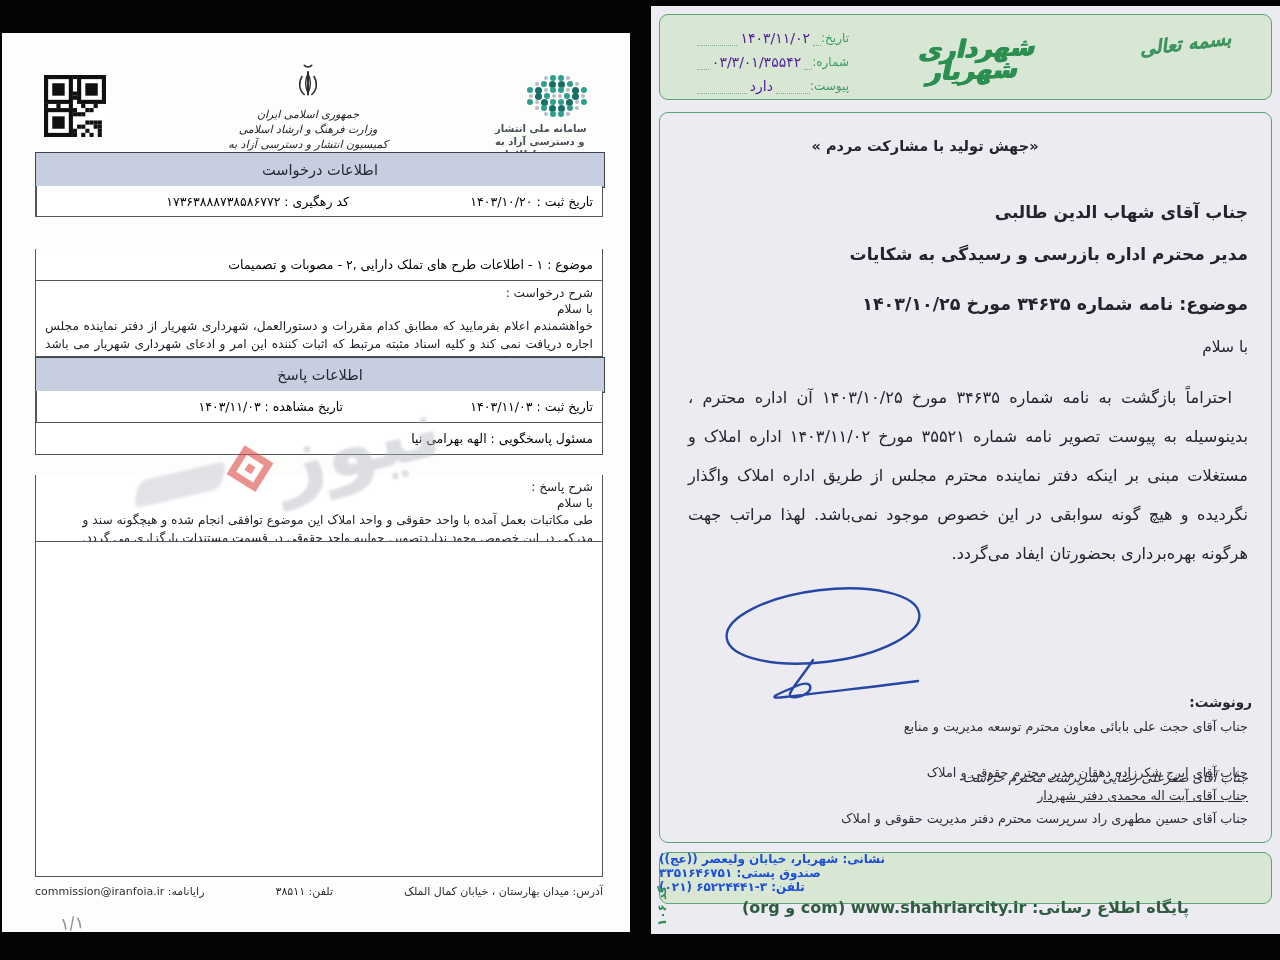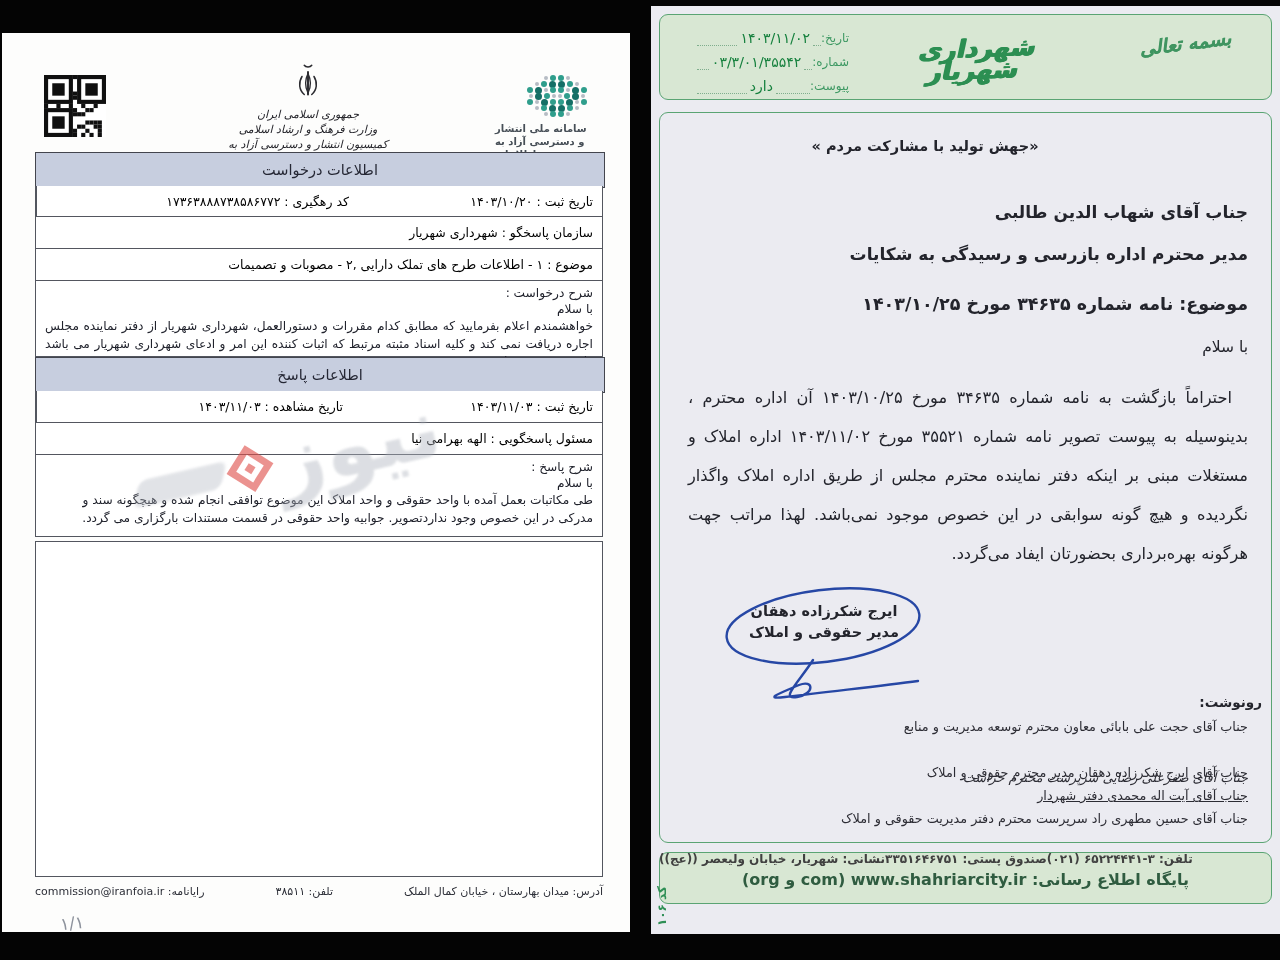--- a/index.html
+++ b/index.html
@@ -48,21 +48,21 @@
   
   #right-page{left:651px;top:6px;width:629px;height:928px;background:#ebebf1;overflow:hidden;}
   .green-box{border:1.4px solid #5aa473;border-radius:9px;background:#d8e7d3;box-sizing:border-box;}
   #head-band{left:8px;top:8px;width:613px;height:86px;}
   #main-frame{left:8px;top:106px;width:613px;height:731px;border:1.4px solid #5aa473;border-radius:9px;
       background:transparent;box-sizing:border-box;}
   #foot-band{left:8px;top:846px;width:613px;height:52px;}
 
   #head-meta{left:46px;top:20px;width:152px;direction:rtl;}
   .meta-row{display:flex;align-items:center;height:24px;font-size:12px;color:#3e9963;}
-  .meta-row .val{font-size:14px;color:#15803d;padding:0 3px;white-space:nowrap;}
+  .meta-row .val{font-size:14px;color:#4c1d95;padding:0 3px;white-space:nowrap;}
   .leader{border-bottom:1.4px dotted #7fae8d;height:60%;}
   .lead-s{width:8px;} .lead-f{flex:1;}
 
   #muni-logo{left:266px;top:18px;width:118px;height:72px;display:flex;align-items:center;justify-content:center;}
   #muni-logo .glyph{direction:rtl;text-align:center;color:#2c8f52;font-weight:bold;
       font-size:25px;line-height:22px;letter-spacing:-1.5px;transform:skewX(-14deg) rotate(-2deg);
       text-shadow:0.8px 0 #2c8f52, -0.8px 0 #2c8f52;}
   #besmele{left:468px;top:26px;width:132px;text-align:center;color:#3f9560;font-size:19px;
       font-style:italic;font-weight:bold;transform:rotate(-7deg);direction:rtl;
       text-shadow:0.5px 0 #3f9560;}
@@ -70,23 +70,23 @@
   .rt{direction:rtl;color:#23242c;}
   #slogan{left:0;top:132px;width:548px;text-align:center;font-weight:bold;font-size:14.5px;}
   #recipient-name{right:32px;top:196px;font-weight:bold;font-size:17px;}
   #recipient-title{right:32px;top:238px;font-weight:bold;font-size:17px;}
   #subject-line{right:32px;top:288px;font-weight:bold;font-size:17.5px;}
   #salutation{right:32px;top:332px;font-size:15.5px;}
   #letter-body{right:32px;top:372px;width:560px;font-size:16.2px;line-height:39px;
       text-align:justify;text-indent:16px;}
   #signer{left:88px;top:595px;width:170px;text-align:center;font-weight:bold;font-size:14.5px;line-height:21px;z-index:3;}
   #sig-svg{left:62px;top:578px;z-index:2;}
-  #cc-head{right:18px;top:688px;font-weight:bold;font-size:13.5px;}
+  #cc-head{right:28px;top:688px;font-weight:bold;font-size:13.5px;}
   .cc-item{right:32px;font-size:12.8px;color:#2c2c34;}
-  #foot-line1{display:flex;justify-content:flex-start;font-size:12px;color:#404040;font-weight:bold;}
+  #foot-line1{display:flex;justify-content:space-between;font-size:12px;color:#1d4ed8;font-weight:bold;flex-direction:column;}
   #foot-line2{text-align:center;font-size:16px;color:#2f5c40;font-weight:bold;margin-top:4px;direction:rtl;}
   #page-code{left:-9px;top:893px;transform:rotate(-90deg);transform-origin:center;
       color:#2f8f55;font-size:12px;font-weight:bold;direction:rtl;}
 </style>
 </head>
 <body>
 
 <div id="left-page" class="abs">
 
   <svg id="qr-svg" class="abs" width="62" height="62" viewBox="0 0 62 62">
@@ -227,43 +227,40 @@
     </div>
   </div>
 
   <div class="bar abs" style="top:119px;height:34px;">
     <span>اطلاعات درخواست</span>
   </div>
   <div class="row abs" style="top:153px;height:31px;">
     <div class="cell" style="width:226px;">تاریخ ثبت : ۱۴۰۳/۱۰/۲۰</div>
     <div class="cell split" style="flex:1;padding-left:16px;">کد رهگیری : ۱۷۳۶۳۸۸۸۷۳۸۵۸۶۷۷۲</div>
   </div>
-  <div class="row abs" style="top:184px;height:32px;">
-    <div class="cell">سازمان پاسخگو : شهرداری شهریار</div>
-  </div>
   <div class="row abs" style="top:216px;height:32px;">
     <div class="cell">موضوع : ۱ - اطلاعات طرح های تملک دارایی ,۲ - مصوبات و تصمیمات</div>
   </div>
   <div class="para-box abs" style="top:248px;height:76px;">
     <div class="lbl">شرح درخواست :</div>
     <div class="lbl">با سلام</div>
     <div class="body">خواهشمندم اعلام بفرمایید که مطابق کدام مقررات و دستورالعمل، شهرداری شهریار از دفتر نماینده مجلس اجاره دریافت نمی کند و کلیه اسناد مثبته مرتبط که اثبات کننده این امر و ادعای شهرداری شهریار می باشد را نیز منتشر فرمایید.</div>
   </div>
 
   <div class="bar abs" style="top:324px;height:34px;">
     <span>اطلاعات پاسخ</span>
   </div>
   <div class="row abs" style="top:358px;height:32px;">
     <div class="cell" style="width:232px;">تاریخ ثبت : ۱۴۰۳/۱۱/۰۳</div>
     <div class="cell split" style="flex:1;">تاریخ مشاهده : ۱۴۰۳/۱۱/۰۳</div>
   </div>
   <div class="row abs" style="top:390px;height:32px;">
     <div class="cell">مسئول پاسخگویی : الهه بهرامی نیا</div>
   </div>
-  <div class="para-box abs" style="top:422px;height:82px;padding-left:12px;">
+  <div class="para-box abs" style="top:442px;height:82px;padding-left:12px;">
     <div class="lbl">شرح پاسخ :</div>
     <div class="lbl">با سلام</div>
     <div class="body-center">طی مکاتبات بعمل آمده با واحد حقوقی و واحد املاک این موضوع توافقی انجام شده و هیچگونه سند و مدرکی در این خصوص وجود نداردتصویر. جوابیه واحد حقوقی در قسمت مستندات بارگزاری می گردد.</div>
   </div>
 
   <div id="empty-box" class="abs"></div>
 
   <div id="left-footer" class="abs">
     <span>آدرس: میدان بهارستان ، خیابان کمال الملک</span>
     <span>تلفن: ۳۸۵۱۱</span>
@@ -325,24 +322,20 @@
   <div id="subject-line" class="abs rt">موضوع: نامه شماره ۳۴۶۳۵ مورخ ۱۴۰۳/۱۰/۲۵</div>
   <div id="salutation" class="abs rt">با سلام</div>
   <div id="letter-body" class="abs rt">احتراماً بازگشت به نامه شماره ۳۴۶۳۵ مورخ ۱۴۰۳/۱۰/۲۵ آن اداره محترم ، بدینوسیله به پیوست تصویر نامه شماره ۳۵۵۲۱ مورخ ۱۴۰۳/۱۱/۰۲ اداره املاک و مستغلات مبنی بر اینکه دفتر نماینده محترم مجلس از طریق اداره املاک واگذار نگردیده و هیچ گونه سوابقی در این خصوص موجود نمی‌باشد. لهذا مراتب جهت هرگونه بهره‌برداری بحضورتان ایفاد می‌گردد.</div>
 
   <svg id="sig-svg" class="abs" width="225" height="130" viewBox="0 0 225 130">
     <g fill="none" stroke="#2647a5" stroke-width="2.4" stroke-linecap="round">
       <ellipse cx="110" cy="42" rx="97" ry="36" transform="rotate(-7 110 42)"></ellipse>
       <path d="M100 76 C86 98 66 116 84 113 C102 110 101 95 86 101 C70 108 48 116 72 113 C120 107 168 102 205 97"></path>
     </g>
   </svg>
-  <div id="signer" class="abs rt">
-    <div>ایرج شکرزاده دهقان</div>
-    <div>مدیر حقوقی و املاک</div>
-  </div>
 
   <div id="cc-head" class="abs rt">رونوشت:</div>
   <div class="cc-item abs rt" style="top:713px;">جناب آقای حجت علی بابائی معاون محترم توسعه مدیریت و منابع</div>
   <div class="cc-item abs rt" style="top:764px;font-style:italic;">جناب آقای صفرعلی رضایی سرپرست محترم حراست</div>
   <div class="cc-item abs rt" style="top:759px;">جناب آقای ایرج شکرزاده دهقان مدیر محترم حقوقی و املاک</div>
   <div class="cc-item abs rt" style="top:782px;text-decoration:underline;">جناب آقای آیت اله محمدی  دفتر شهردار</div>
   <div class="cc-item abs rt" style="top:805px;">جناب آقای حسین مطهری راد سرپرست محترم دفتر مدیریت حقوقی و املاک</div>
 
   <div id="foot-band-content" class="abs" style="left:8px;top:846px;width:613px;height:52px;">
     <div class="inner">

